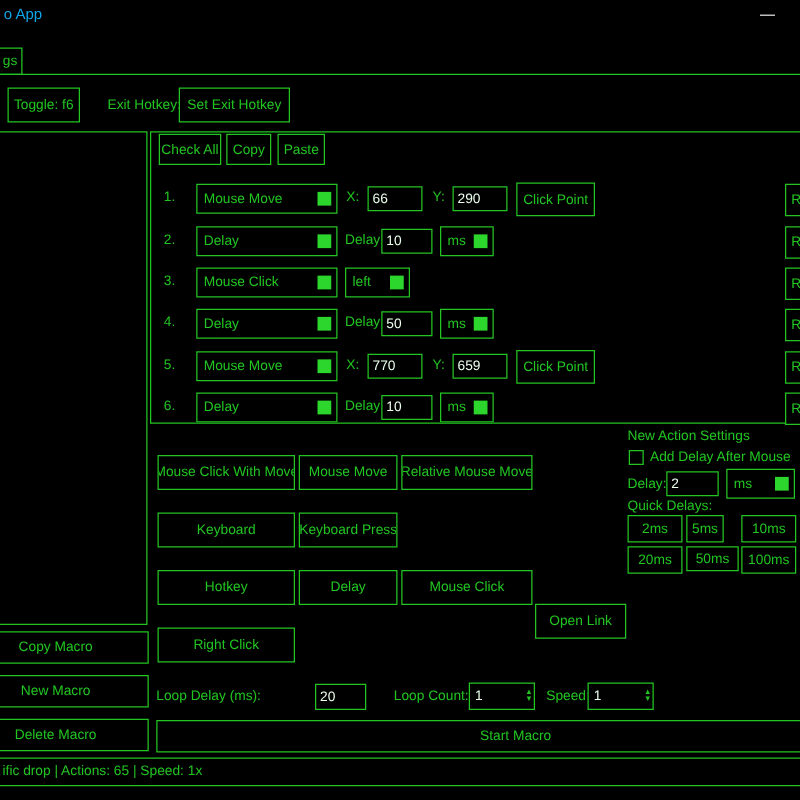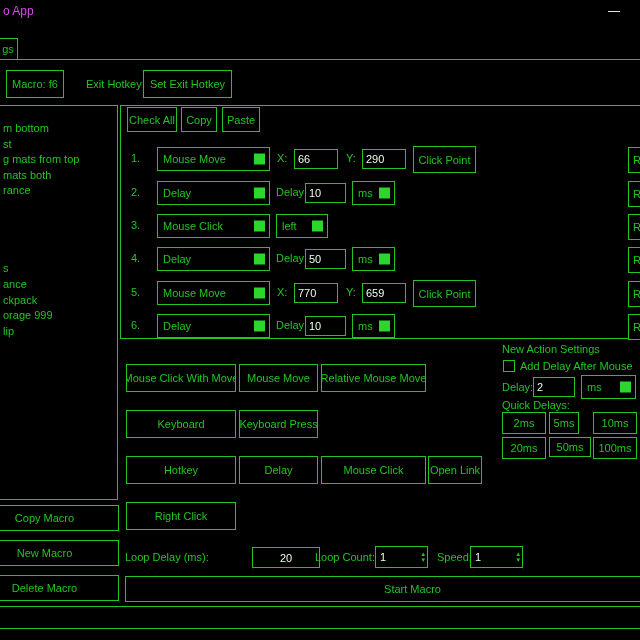--- a/index.html
+++ b/index.html
@@ -18,59 +18,43 @@
        white-space:nowrap;overflow:hidden}
   .sq{position:absolute;right:4px;top:50%;transform:translateY(-50%);width:11px;height:11px;background:#2dd62d}
   .line{position:absolute;height:1px;background:#22c522;left:0;width:640px}
   .chk{position:absolute;box-sizing:border-box;width:12px;height:12px;border:1px solid #22c522;background:#000}
   .panel{position:absolute;box-sizing:border-box;border:1px solid #22c522;background:#000}
   .spin{position:absolute;box-sizing:border-box;border:1px solid #22c522;background:#000;display:flex;align-items:center}
   .spin input{flex:1;min-width:0;background:transparent;border:none;color:#ecffec;font-size:11px;
        padding:0 0 0 4px;outline:none;font-family:"Liberation Sans","DejaVu Sans",sans-serif;}
   .arrows{display:flex;flex-direction:column;justify-content:center;padding-right:2px;color:#22c522;
        font-size:7px;line-height:6px}
-  .wtitle{position:absolute;color:#d946ef;font-size:12px;white-space:nowrap}
+  .wtitle{position:absolute;color:#0ea5e9;font-size:12px;white-space:nowrap}
   .winbtn{position:absolute;color:#fff;font-size:12px;display:flex;align-items:center;justify-content:center;cursor:default}
   .li{line-height:15.6px;height:15.6px;font-size:11px;color:#22c522;white-space:nowrap;overflow:hidden}
   .list{position:absolute}
 </style>
 </head>
 <body>
 
 <div id="app">
 
   <div>
     <div class="wtitle" style="left:3px;top:4px">o App</div>
     <div class="winbtn" style="left:600px;top:1px;width:28px;height:20px">—</div>
   </div>
 
   <div class="btn" style="left:-2px;top:38px;width:20px;height:22px">gs</div>
   <div class="line" style="top:59px"></div>
 
-  <div class="btn" style="left:6px;top:70px;width:58px;height:28px">Macro: f6</div>
+  <div class="btn" style="left:6px;top:70px;width:58px;height:28px">Toggle: f6</div>
   <div class="t" style="left:86px;top:78px">Exit Hotkey:</div>
   <div class="btn" style="left:143px;top:70px;width:89px;height:28px">Set Exit Hotkey</div>
 
   <div class="panel" style="left:-10px;top:105px;width:128px;height:395px"></div>
-  <div class="list" style="left:3px;top:121px;width:113px">
-    <div class="li">m bottom</div>
-    <div class="li">st</div>
-    <div class="li">g mats from top</div>
-    <div class="li">mats both</div>
-    <div class="li">rance</div>
-    <div class="li"></div>
-    <div class="li"></div>
-    <div class="li"></div>
-    <div class="li"></div>
-    <div class="li">s</div>
-    <div class="li">ance</div>
-    <div class="li">ckpack</div>
-    <div class="li">orage 999</div>
-    <div class="li">lip</div>
-  </div>
 
   <div class="panel" style="left:120px;top:105px;width:570px;height:234px"></div>
   <div class="btn" style="left:127px;top:107px;width:50px;height:25px">Check All</div>
   <div class="btn" style="left:181px;top:107px;width:36px;height:25px">Copy</div>
   <div class="btn" style="left:222px;top:107px;width:38px;height:25px">Paste</div>
 
   <div class="t" style="left:131px;top:152px">1.</div>
   <div class="combo" style="left:157px;top:147px;width:113px;height:24px">
     <span>Mouse Move</span>
     <span class="sq"></span>
@@ -145,21 +129,21 @@
   <div class="btn rm" style="left:628px;top:314px;width:75px;height:26px">Remove</div>
 
   <div class="btn" style="left:126px;top:364px;width:110px;height:28px">Mouse Click With Move</div>
   <div class="btn" style="left:239px;top:364px;width:79px;height:28px">Mouse Move</div>
   <div class="btn" style="left:126px;top:410px;width:110px;height:28px">Keyboard</div>
   <div class="btn" style="left:321px;top:364px;width:105px;height:28px">Relative Mouse Move</div>
   <div class="btn" style="left:239px;top:410px;width:79px;height:28px">Keyboard Press</div>
   <div class="btn" style="left:126px;top:456px;width:110px;height:28px">Hotkey</div>
   <div class="btn" style="left:239px;top:456px;width:79px;height:28px">Delay</div>
   <div class="btn" style="left:321px;top:456px;width:105px;height:28px">Mouse Click</div>
-  <div class="btn" style="left:428px;top:456px;width:54px;height:28px">Open Link</div>
+  <div class="btn" style="left:428px;top:483px;width:73px;height:28px">Open Link</div>
   <div class="btn" style="left:126px;top:502px;width:110px;height:28px">Right Click</div>
 
   <div class="t" style="left:502px;top:343px">New Action Settings</div>
   <div class="chk" style="left:503px;top:360px"></div>
   <div class="t" style="left:520px;top:360px">Add Delay After Mouse</div>
   <div class="t" style="left:502px;top:381px">Delay:</div>
   <input class="input" style="left: 533px; top: 377px; width: 42px; height: 20px;" value="2">
   <div class="combo" style="left:581px;top:375px;width:55px;height:24px">
     <span>ms</span>
     <span class="sq"></span>
@@ -170,36 +154,37 @@
   <div class="btn" style="left:593px;top:412px;width:44px;height:22px">10ms</div>
   <div class="btn" style="left:502px;top:437px;width:44px;height:22px">20ms</div>
   <div class="btn" style="left:549px;top:437px;width:42px;height:20px">50ms</div>
   <div class="btn" style="left:593px;top:437px;width:44px;height:22px">100ms</div>
 
   <div class="btn" style="left:-30px;top:505px;width:149px;height:26px">Copy Macro</div>
   <div class="btn" style="left:-30px;top:540px;width:149px;height:26px">New Macro</div>
   <div class="btn" style="left:-30px;top:575px;width:149px;height:26px">Delete Macro</div>
 
   <div class="t" style="left:125px;top:551px">Loop Delay (ms):</div>
-  <input class="input" style="left: 252px; top: 547px; width: 68px; height: 21px; text-align: center;" value="20">
+  <input class="input" style="left: 252px; top: 547px; width: 41px; height: 21px;" value="20">
   <div class="t" style="left:315px;top:551px">Loop Count:</div>
   <div class="spin" style="left:375px;top:546px;width:53px;height:22px">
     <input value="1" style="">
     <div class="arrows">
         <span>▴</span>
         <span>▾</span>
       </div>
   </div>
   <div class="t" style="left:437px;top:551px">Speed:</div>
   <div class="spin" style="left:470px;top:546px;width:53px;height:22px">
     <input value="1" style="">
     <div class="arrows">
         <span>▴</span>
         <span>▾</span>
       </div>
   </div>
 
   <div class="btn" style="left:125px;top:576px;width:575px;height:26px;font-size:11px">Start Macro</div>
 
   <div class="line" style="top:606px"></div>
+  <div class="t" style="left:2px;top:611px">ific drop | Actions: 65 | Speed: 1x</div>
   <div class="line" style="top:628px"></div>
 
 </div>
 
 </body></html>

